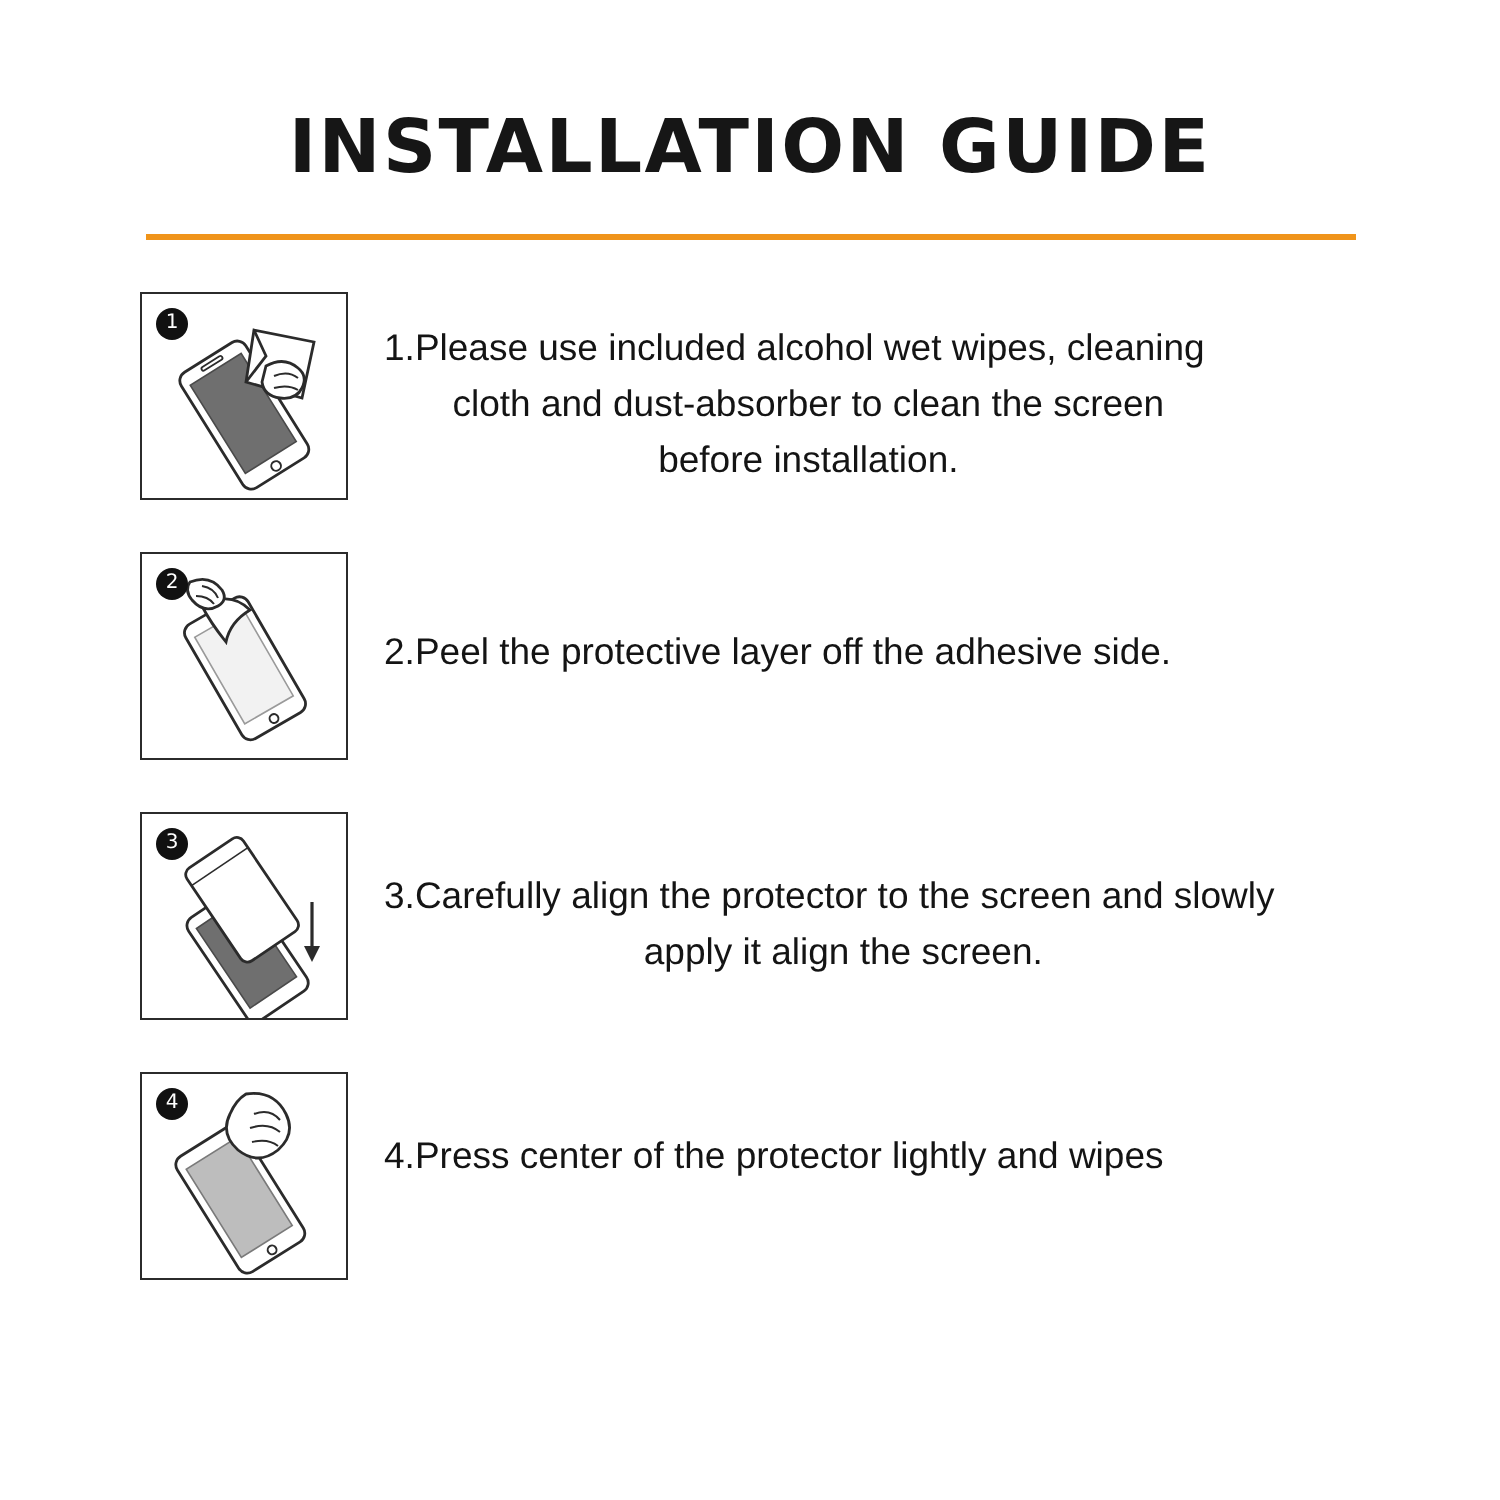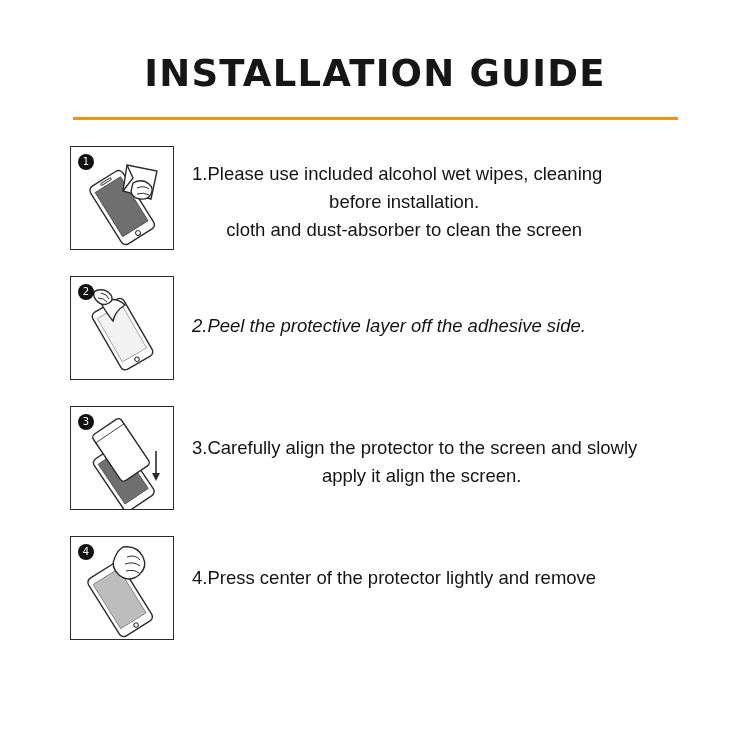--- a/index.html
+++ b/index.html
@@ -82,21 +82,21 @@
     font-size: 18.5px;
     line-height: 28px;
     color: #141414;
     padding-top: 14px;
     max-width: 500px;
   }
   .step-text .num {
     display: inline;
   }
   .step.s1 .step-text { padding-top: 14px; text-align: center; }
-  .step.s2 .step-text { padding-top: 36px; font-style: italic; }
+  .step.s2 .step-text { padding-top: 36px; }
   .step.s3 .step-text { padding-top: 28px; text-align: center; }
   .step.s4 .step-text { padding-top: 28px; }
   .indent2 {
     display: block;
     padding-left: 14px;
   }
 </style>
 </head>
 <body>
 
@@ -126,22 +126,22 @@
             <path d="M56 18 L62 31 L52 44" stroke="#2b2b2b"></path>
 
             <path d="M62 36 q9 -5 16 1 q5 4 2 10 q-3 6 -11 5 q-8 -1 -9 -8 z" fill="#ffffff" stroke="#2b2b2b"></path>
             <path d="M66 41 q7 -3 12 1" stroke="#2b2b2b" stroke-width="1"></path>
             <path d="M66 47 q7 -2 12 1" stroke="#2b2b2b" stroke-width="1"></path>
           </g>
         </svg>
       </div>
       <div class="step-text">
         <span class="num">1.</span><span>Please use included alcohol wet wipes, cleaning</span><br>
+        <span class="indent2">cloth and dust-absorber to clean the screen</span>
         <span class="indent2">before installation.</span>
-        <span class="indent2">cloth and dust-absorber to clean the screen</span>
       </div>
     </div>
 
     <div class="step s2">
       <div class="thumb">
         <div class="badge">2</div>
         <svg width="104" height="104" viewBox="0 0 104 104">
           <g fill="none" stroke="#2b2b2b" stroke-width="1.4">
             <g transform="rotate(-30 52 58)">
               <rect x="34" y="24" width="36" height="66" rx="5" fill="#ffffff" stroke="#2b2b2b"></rect>
@@ -201,18 +201,18 @@
             </g>
 
             <path d="M52 10 q14 -2 20 10 q5 10 -4 18 q-10 8 -20 0 q-9 -8 -4 -18 q3 -7 8 -10 z" fill="#ffffff" stroke="#2b2b2b"></path>
             <path d="M56 20 q8 -3 13 3" stroke-width="1"></path>
             <path d="M54 27 q9 -3 15 2" stroke-width="1"></path>
             <path d="M55 34 q8 -2 13 2" stroke-width="1"></path>
           </g>
         </svg>
       </div>
       <div class="step-text">
-        <span class="num">4.</span><span>Press center of the protector lightly and remove</span><br>
+        <span class="num">4.</span><span>Press center of the protector lightly and wipes</span><br>
       </div>
     </div>
 
   </div>
 </div>
 
 </body></html>

